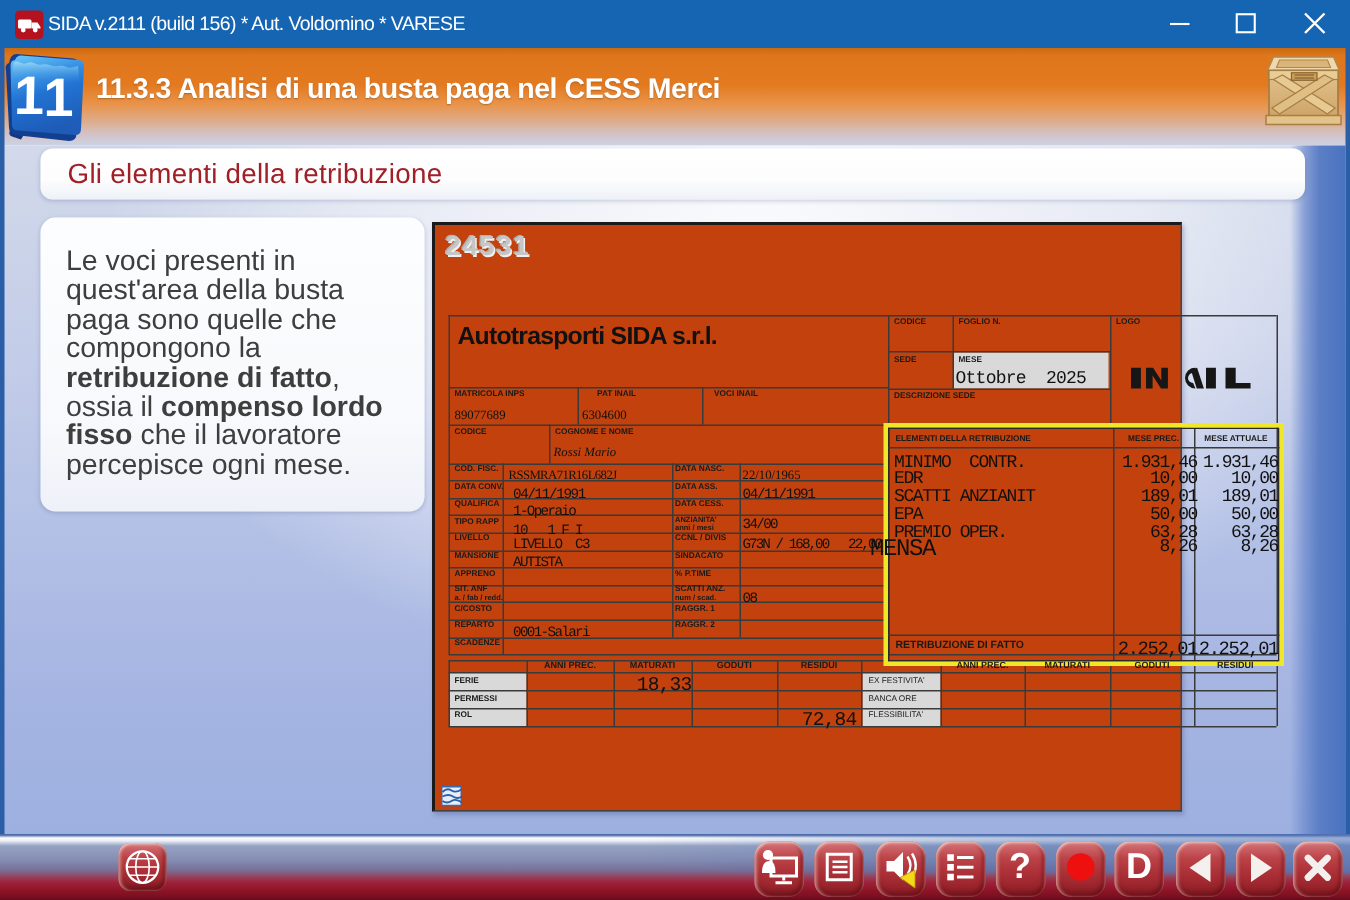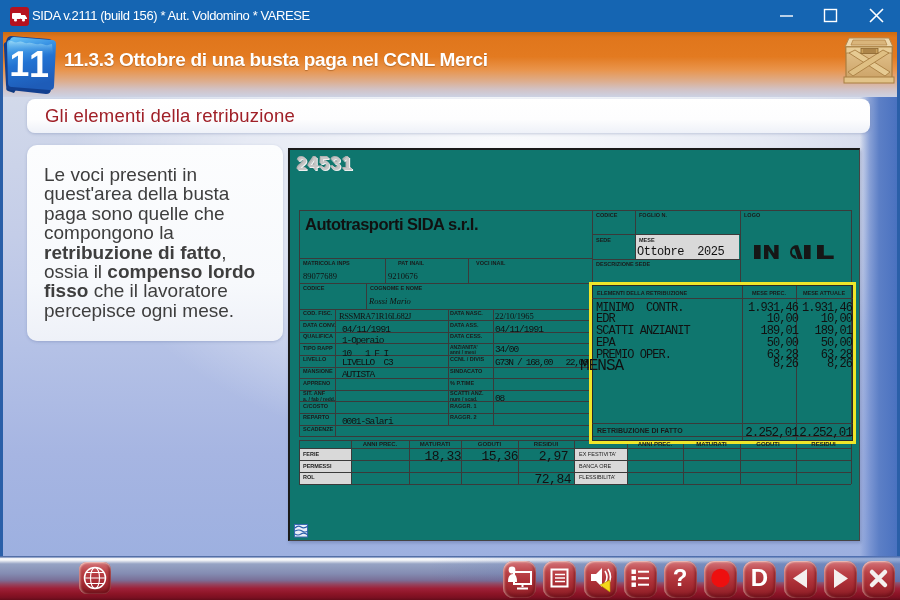--- a/index.html
+++ b/index.html
@@ -28,21 +28,21 @@
 
 #topwhitebar { left:27px; top:99px; width:843px; height:34px; border-radius:8px; box-shadow:0 1px 3px rgba(80,100,150,0.3);
   background:linear-gradient(180deg,#ffffff 0%,#fdfdfe 60%,#eef1f8 100%); }
 #topwhitebar span { position:absolute; left:18px; top:0; line-height:34px; font-size:18.5px; letter-spacing:0.2px; color:#a02028; }
 
 #leftpanel { left:27px; top:145px; width:256px; height:196px; border-radius:10px; box-shadow:0 1px 3px rgba(80,100,150,0.3);
   background:linear-gradient(180deg,#fcfdfe 0%,#f7f9fc 70%,#eef1f8 100%); }
 #lp-text { position:absolute; left:17px; top:20px; width:238px; font-size:19px; line-height:19.4px; color:#3e3e3e; letter-spacing:0; }
 
 
-#doc { left:288px; top:148px; width:572px; height:393px; background:#0f766e; box-shadow:1px 2px 3px rgba(70,90,140,0.35);
+#doc { left:288px; top:148px; width:500px; height:393px; background:#c2410c; box-shadow:1px 2px 3px rgba(70,90,140,0.35);
   border:1px solid #444; border-top:2px solid #1a1a1a; border-left:2px solid #1a1a1a; }
 #stamp { left:7px; top:3px; font-size:18.5px; font-weight:bold; color:#c6c6c6;
   letter-spacing:1px; text-shadow:1px 1px 0 #efefef, -1px -1px 0 #b0b0b0; }
 .ln { position:absolute; background:#3a3a3a; }
 .lbl { position:absolute; font-size:5.5px; color:#1a1a1a; white-space:nowrap; font-weight:bold; letter-spacing:0;}
 .mono { position:absolute; font-family:"Liberation Mono", monospace; font-size:13px; color:#111; white-space:pre; }
 .serif { position:absolute; font-family:"Liberation Serif", serif; font-size:13px; color:#111; white-space:pre; }
 .gray { position:absolute; background:#d9d9d9; }
 
 
@@ -69,21 +69,21 @@
     </g>
   </svg>
   <div id="tb-text" class="abs">SIDA v.2111 (build 156) * Aut. Voldomino * VARESE</div>
   <svg class="abs" style="left:770px;top:0" width="130" height="32">
     <line x1="10" y1="16" x2="23" y2="16" stroke="#fff" stroke-width="1.4"></line>
     <rect x="54.5" y="9.5" width="12" height="12" fill="none" stroke="#fff" stroke-width="1.4"></rect>
     <path d="M100 9 L113 22 M113 9 L100 22" stroke="#fff" stroke-width="1.6"></path>
   </svg>
 
   <div id="header" class="abs"></div>
-  <div id="hdr-title" class="abs">11.3.3 Ottobre di una busta paga nel CCNL Merci</div>
+  <div id="hdr-title" class="abs">11.3.3 Analisi di una busta paga nel CESS Merci</div>
   <svg class="abs" style="left:3px;top:32px" width="56" height="62" viewBox="0 0 56 62">
     <defs>
       <linearGradient id="icg" x1="0" y1="0" x2="0.25" y2="1">
         <stop offset="0" stop-color="#6cc8f8"></stop>
           <stop offset="0.3" stop-color="#3b95e5"></stop>
         <stop offset="0.55" stop-color="#2272d2"></stop>
           <stop offset="1" stop-color="#1e5cb8"></stop>
       </linearGradient>
       <linearGradient id="icg2" x1="0" y1="0" x2="0" y2="1">
         <stop offset="0" stop-color="#9fdcf8"></stop>
@@ -178,21 +178,21 @@
 <div class="ln" style="left:337px;top:290px;width:1px;height:44px;"></div>
 <div class="ln" style="left:393px;top:290px;width:1px;height:44px;"></div>
 <div class="ln" style="left:450px;top:290px;width:1px;height:44px;"></div>
 <div class="ln" style="left:506px;top:290px;width:1px;height:44px;"></div>
 <div class="ln" style="left:561px;top:290px;width:1px;height:44px;"></div>
 <div class="abs" style="left:15px;top:65px;font-size:16.5px;font-weight:bold;color:#111;letter-spacing:-0.5px;">Autotrasporti SIDA s.r.l.</div>
 <div class="lbl" style="left:13px;top:110px;">MATRICOLA INPS</div>
 <div class="lbl" style="left:108px;top:110px;">PAT INAIL</div>
 <div class="lbl" style="left:186px;top:110px;">VOCI INAIL</div>
 <div class="serif" style="left:13px;top:120.5px;font-size:8.5px;letter-spacing:0px;">89077689</div>
-<div class="serif" style="left:98px;top:120.5px;font-size:8.5px;letter-spacing:0px;">9210676</div>
+<div class="serif" style="left:98px;top:120.5px;font-size:8.5px;letter-spacing:0px;">6304600</div>
 <div class="lbl" style="left:13px;top:135px;">CODICE</div>
 <div class="lbl" style="left:80px;top:135px;">COGNOME E NOME</div>
 <div class="serif" style="left:79px;top:146px;font-size:8.5px;letter-spacing:0px;font-style:italic;">Rossi Mario</div>
 <div class="lbl" style="left:13px;top:160.0px;">COD. FISC.</div>
 <div class="serif" style="left:49px;top:161.0px;font-size:8.5px;letter-spacing:-0.4px;">RSSMRA71R16L682J</div>
 <div class="lbl" style="left:160px;top:160.0px;">DATA  NASC.</div>
 <div class="serif" style="left:205px;top:161.0px;font-size:8.5px;letter-spacing:0px;">22/10/1965</div>
 <div class="lbl" style="left:13px;top:171.6px;">DATA CONV.</div>
 <div class="mono" style="left:52px;top:173.6px;font-size:9.5px;letter-spacing:-0.9px;">04/11/1991</div>
 <div class="lbl" style="left:160px;top:171.6px;">DATA ASS.</div>
@@ -279,22 +279,20 @@
 <div class="lbl" style="left:393px;top:290.5px;width:57px;text-align:center;font-size:6px;">MATURATI</div>
 <div class="lbl" style="left:450px;top:290.5px;width:56px;text-align:center;font-size:6px;">GODUTI</div>
 <div class="lbl" style="left:506px;top:290.5px;width:55px;text-align:center;font-size:6px;">RESIDUI</div>
 <div class="lbl" style="left:13px;top:301px;">FERIE</div>
 <div class="lbl" style="left:13px;top:312.5px;">PERMESSI</div>
 <div class="lbl" style="left:13px;top:324px;">ROL</div>
 <div class="lbl" style="left:289px;top:301px;font-weight:normal;font-size:5.5px;">EX FESTIVITA'</div>
 <div class="lbl" style="left:289px;top:312.5px;font-weight:normal;font-size:5.5px;">BANCA ORE</div>
 <div class="lbl" style="left:289px;top:324px;font-weight:normal;font-size:5.5px;">FLESSIBILITA'</div>
 <div class="mono" style="left:21px;top:298.5px;width:150px;text-align:right;font-size:13px;letter-spacing:-0.5px;">18,33</div>
-<div class="mono" style="left:78px;top:298.5px;width:150px;text-align:right;font-size:13px;letter-spacing:-0.5px;">15,36</div>
-<div class="mono" style="left:128px;top:298.5px;width:150px;text-align:right;font-size:13px;letter-spacing:-0.5px;">2,97</div>
 <div class="mono" style="left:131px;top:322px;width:150px;text-align:right;font-size:13px;letter-spacing:-0.5px;">72,84</div>
 <svg class="abs" style="left:4px;top:373px" width="15" height="15" viewBox="0 0 15 15">
 <rect x="0.5" y="1.5" width="13" height="12.5" fill="#e8eef8" stroke="#3a6ab0" stroke-width="1"></rect>
 <path d="M1 5 q3 -3 6 -1 t7 -1 M1 8 q4 -2 7 0 t6 0 M1 11 q3 2 6 0 t7 1" stroke="#2a5faa" stroke-width="1.2" fill="none"></path>
 </svg>
 
   </div>
 
   <div id="bottombar" class="abs"></div>
   <div class="abs" style="left:430px;top:556px;width:470px;height:26px;background:linear-gradient(90deg, rgba(74,111,181,0) 0%, rgba(74,111,181,0.4) 55%, rgba(80,115,185,0.6) 100%);"></div>

